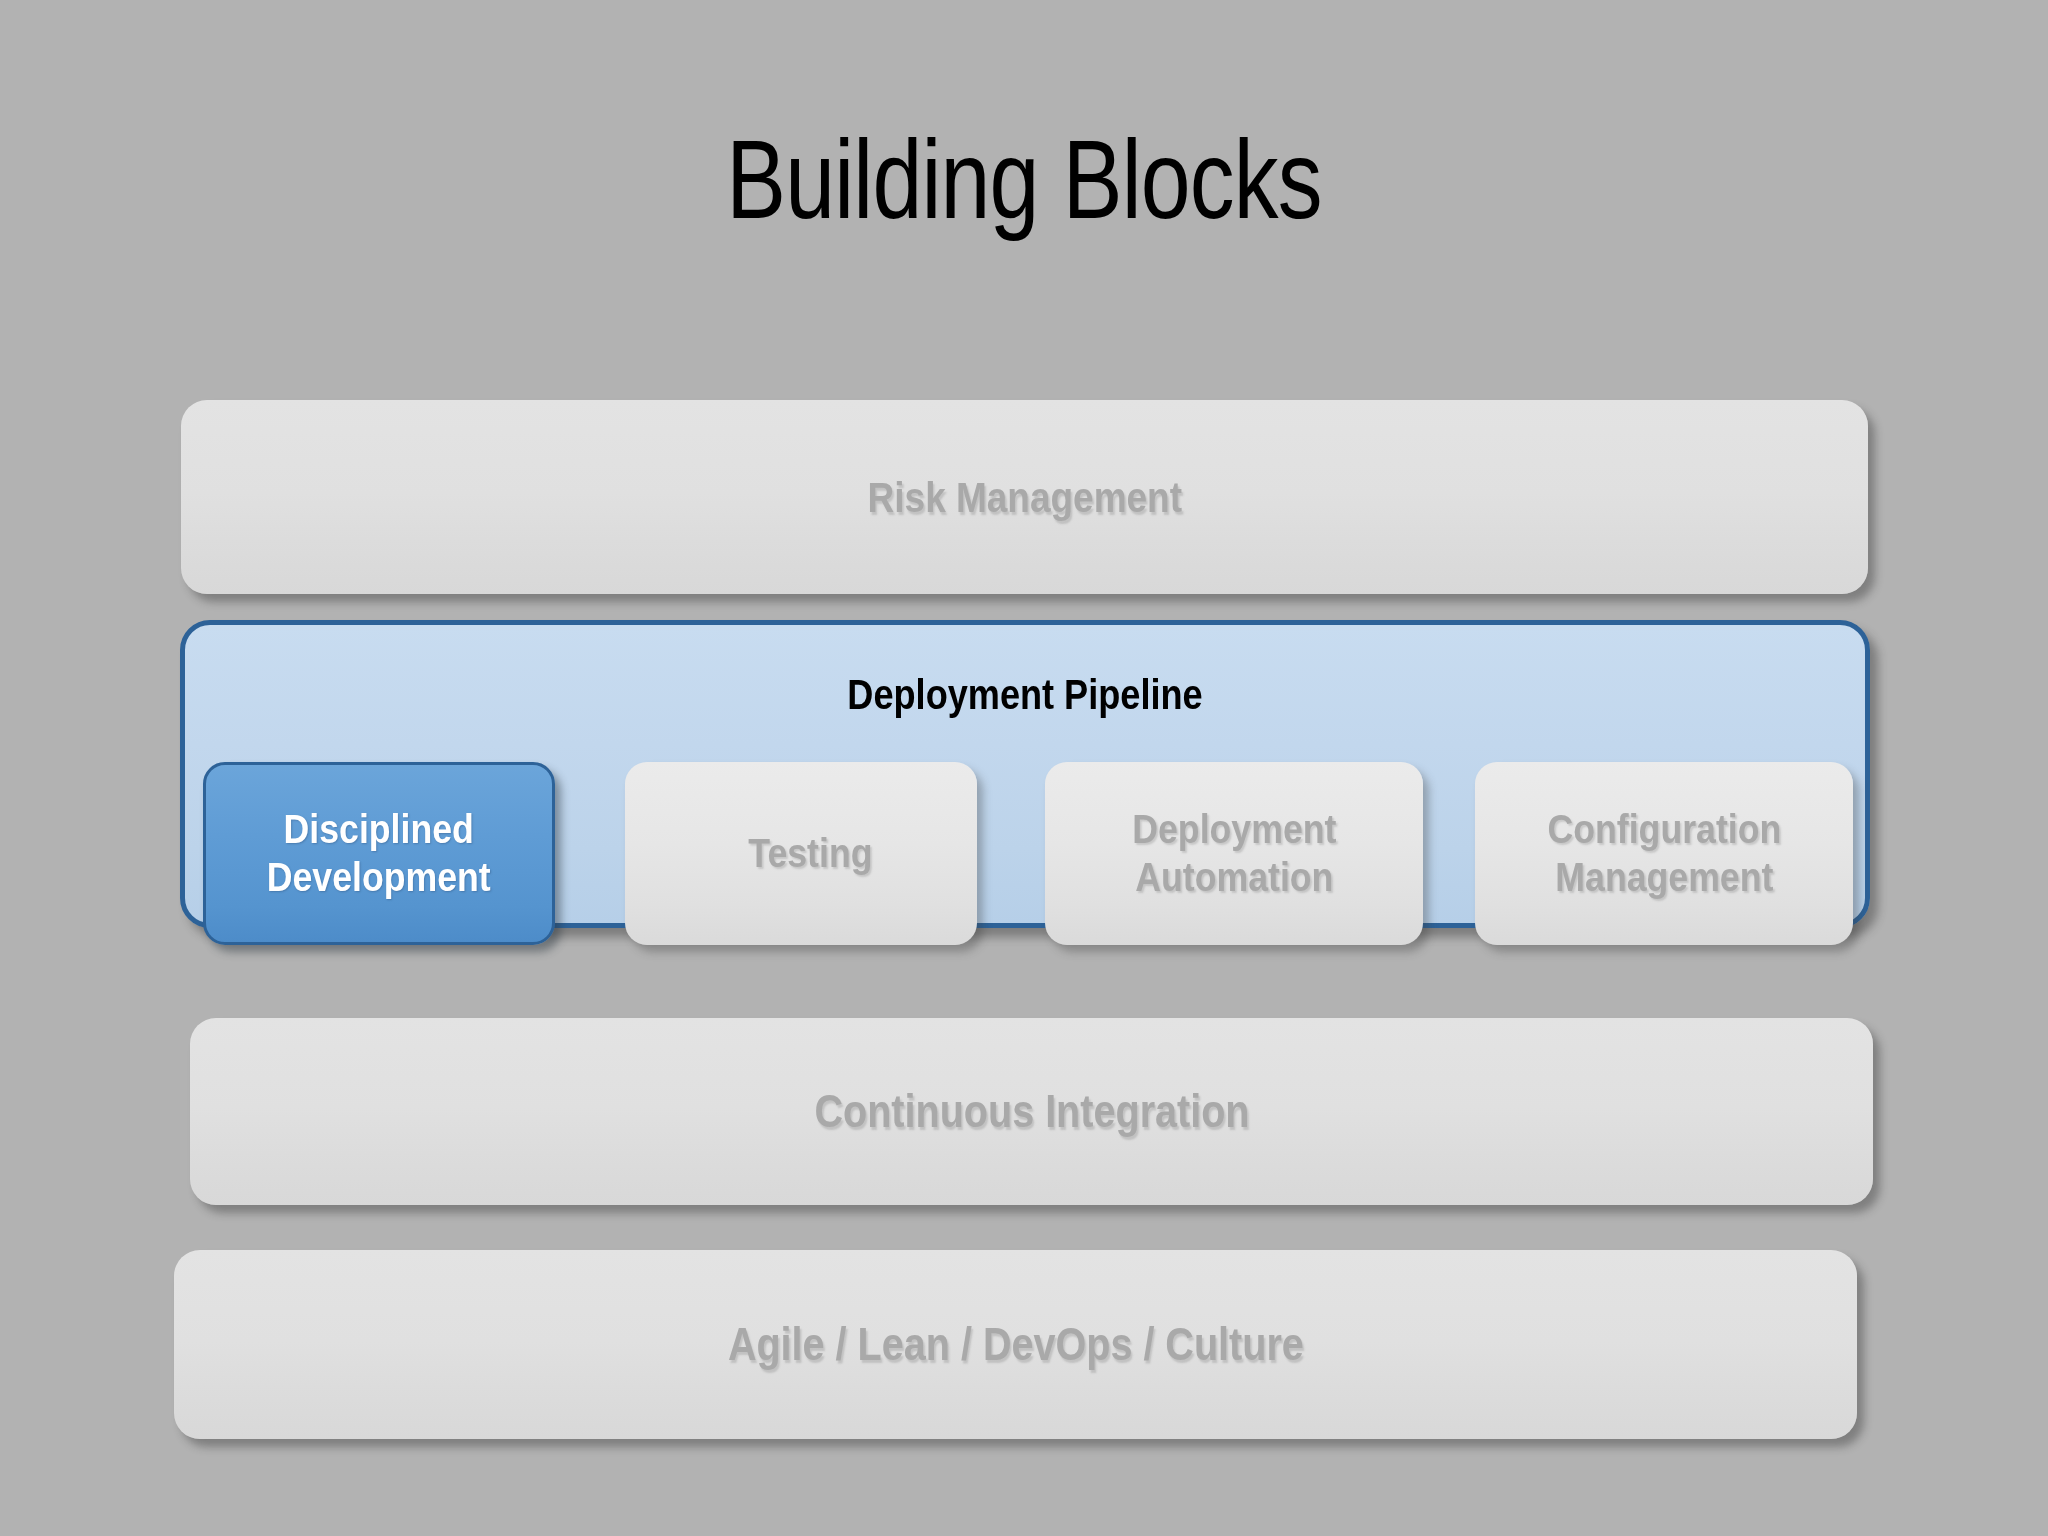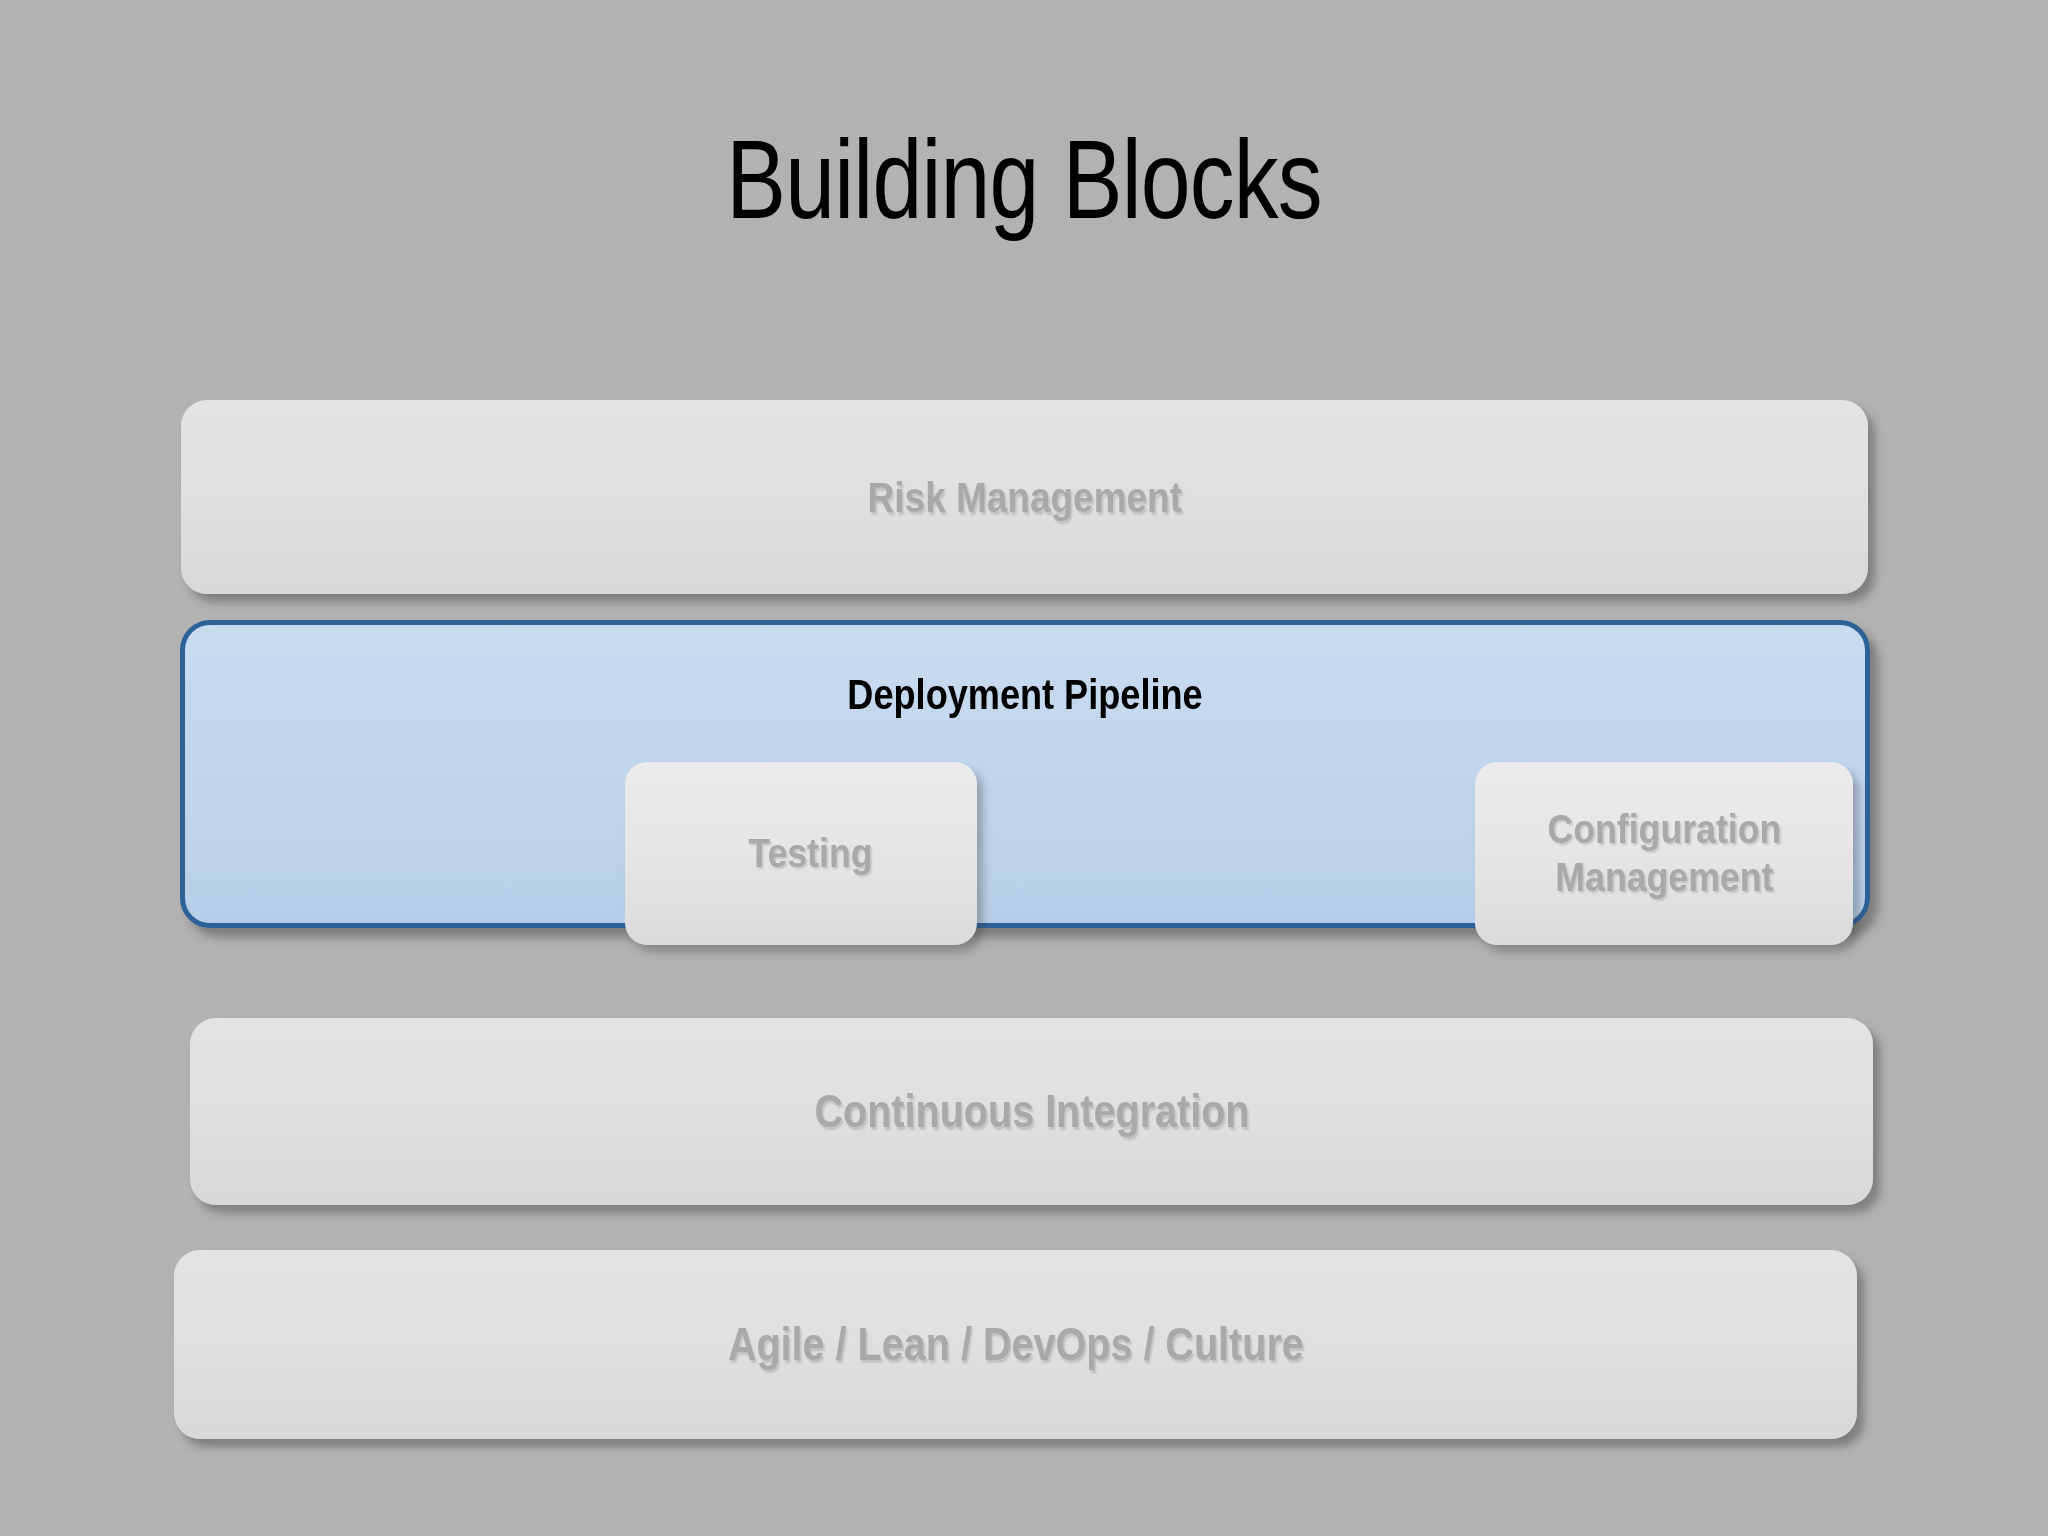--- a/index.html
+++ b/index.html
@@ -182,25 +182,33 @@
   <div class="band band-grey" id="band-risk">
     <div class="band-label">Risk Management</div>
   </div>
 
   <div class="band" id="band-pipeline">
 
     <div class="pipeline-title">Deployment Pipeline</div>
 
     <div class="pipeline-boxes">
 
+      <div class="pbox pbox-active" id="pbox-0">
+        <div class="pbox-label">Disciplined
+Development</div>
+      </div>
 
       <div class="pbox pbox-inactive" id="pbox-1">
         <div class="pbox-label">Testing</div>
       </div>
 
+      <div class="pbox pbox-inactive" id="pbox-2">
+        <div class="pbox-label">Deployment
+Automation</div>
+      </div>
 
       <div class="pbox pbox-inactive" id="pbox-3">
         <div class="pbox-label">Configuration
 Management</div>
       </div>
 
     </div>
   </div>
 
   <div class="band band-grey" id="band-ci">

